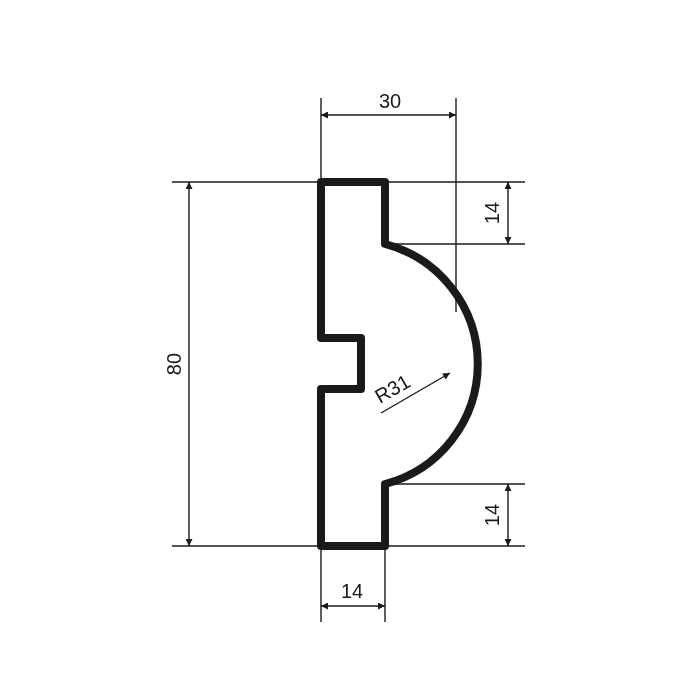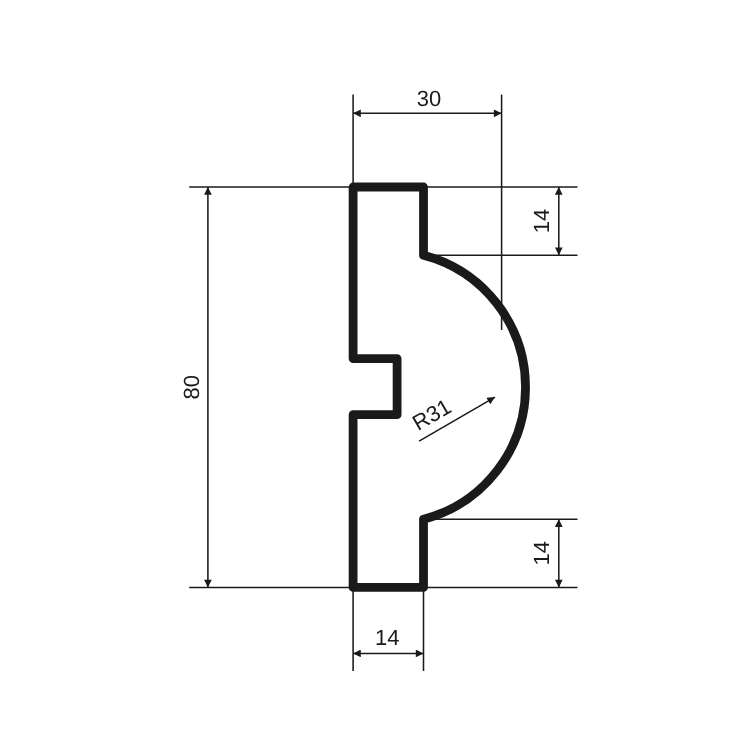--- a/index.html
+++ b/index.html
@@ -1,17 +1,17 @@
 <!DOCTYPE html>
 <html><head>
   <meta charset="utf-8">
   <style>
     html, body { margin: 0; padding: 0; background: #ffffff; }
     body { width: 686px; height: 686px; overflow: hidden; }
-    #canvas { position: absolute; left: 0; top: 0; width: 686px; height: 516px; border-radius: 20px; }
+    #canvas { position: absolute; left: 0; top: 12px; width: 686px; height: 516px; border-radius: 20px; }
     svg text { font-family: "Liberation Sans", sans-serif; fill: #1a1a1a; }
   </style>
 </head>
 <body>
 
 <div id="canvas">
 <svg width="686" height="686" viewBox="0 0 686 686" xmlns="http://www.w3.org/2000/svg">
   <defs>
     <marker id="arrow" viewBox="0 0 10 10" refX="10" refY="5" markerWidth="9" markerHeight="7" orient="auto-start-reverse" markerUnits="userSpaceOnUse">
       <path d="M0,0 L10,5 L0,10 z" fill="#1a1a1a"></path>

